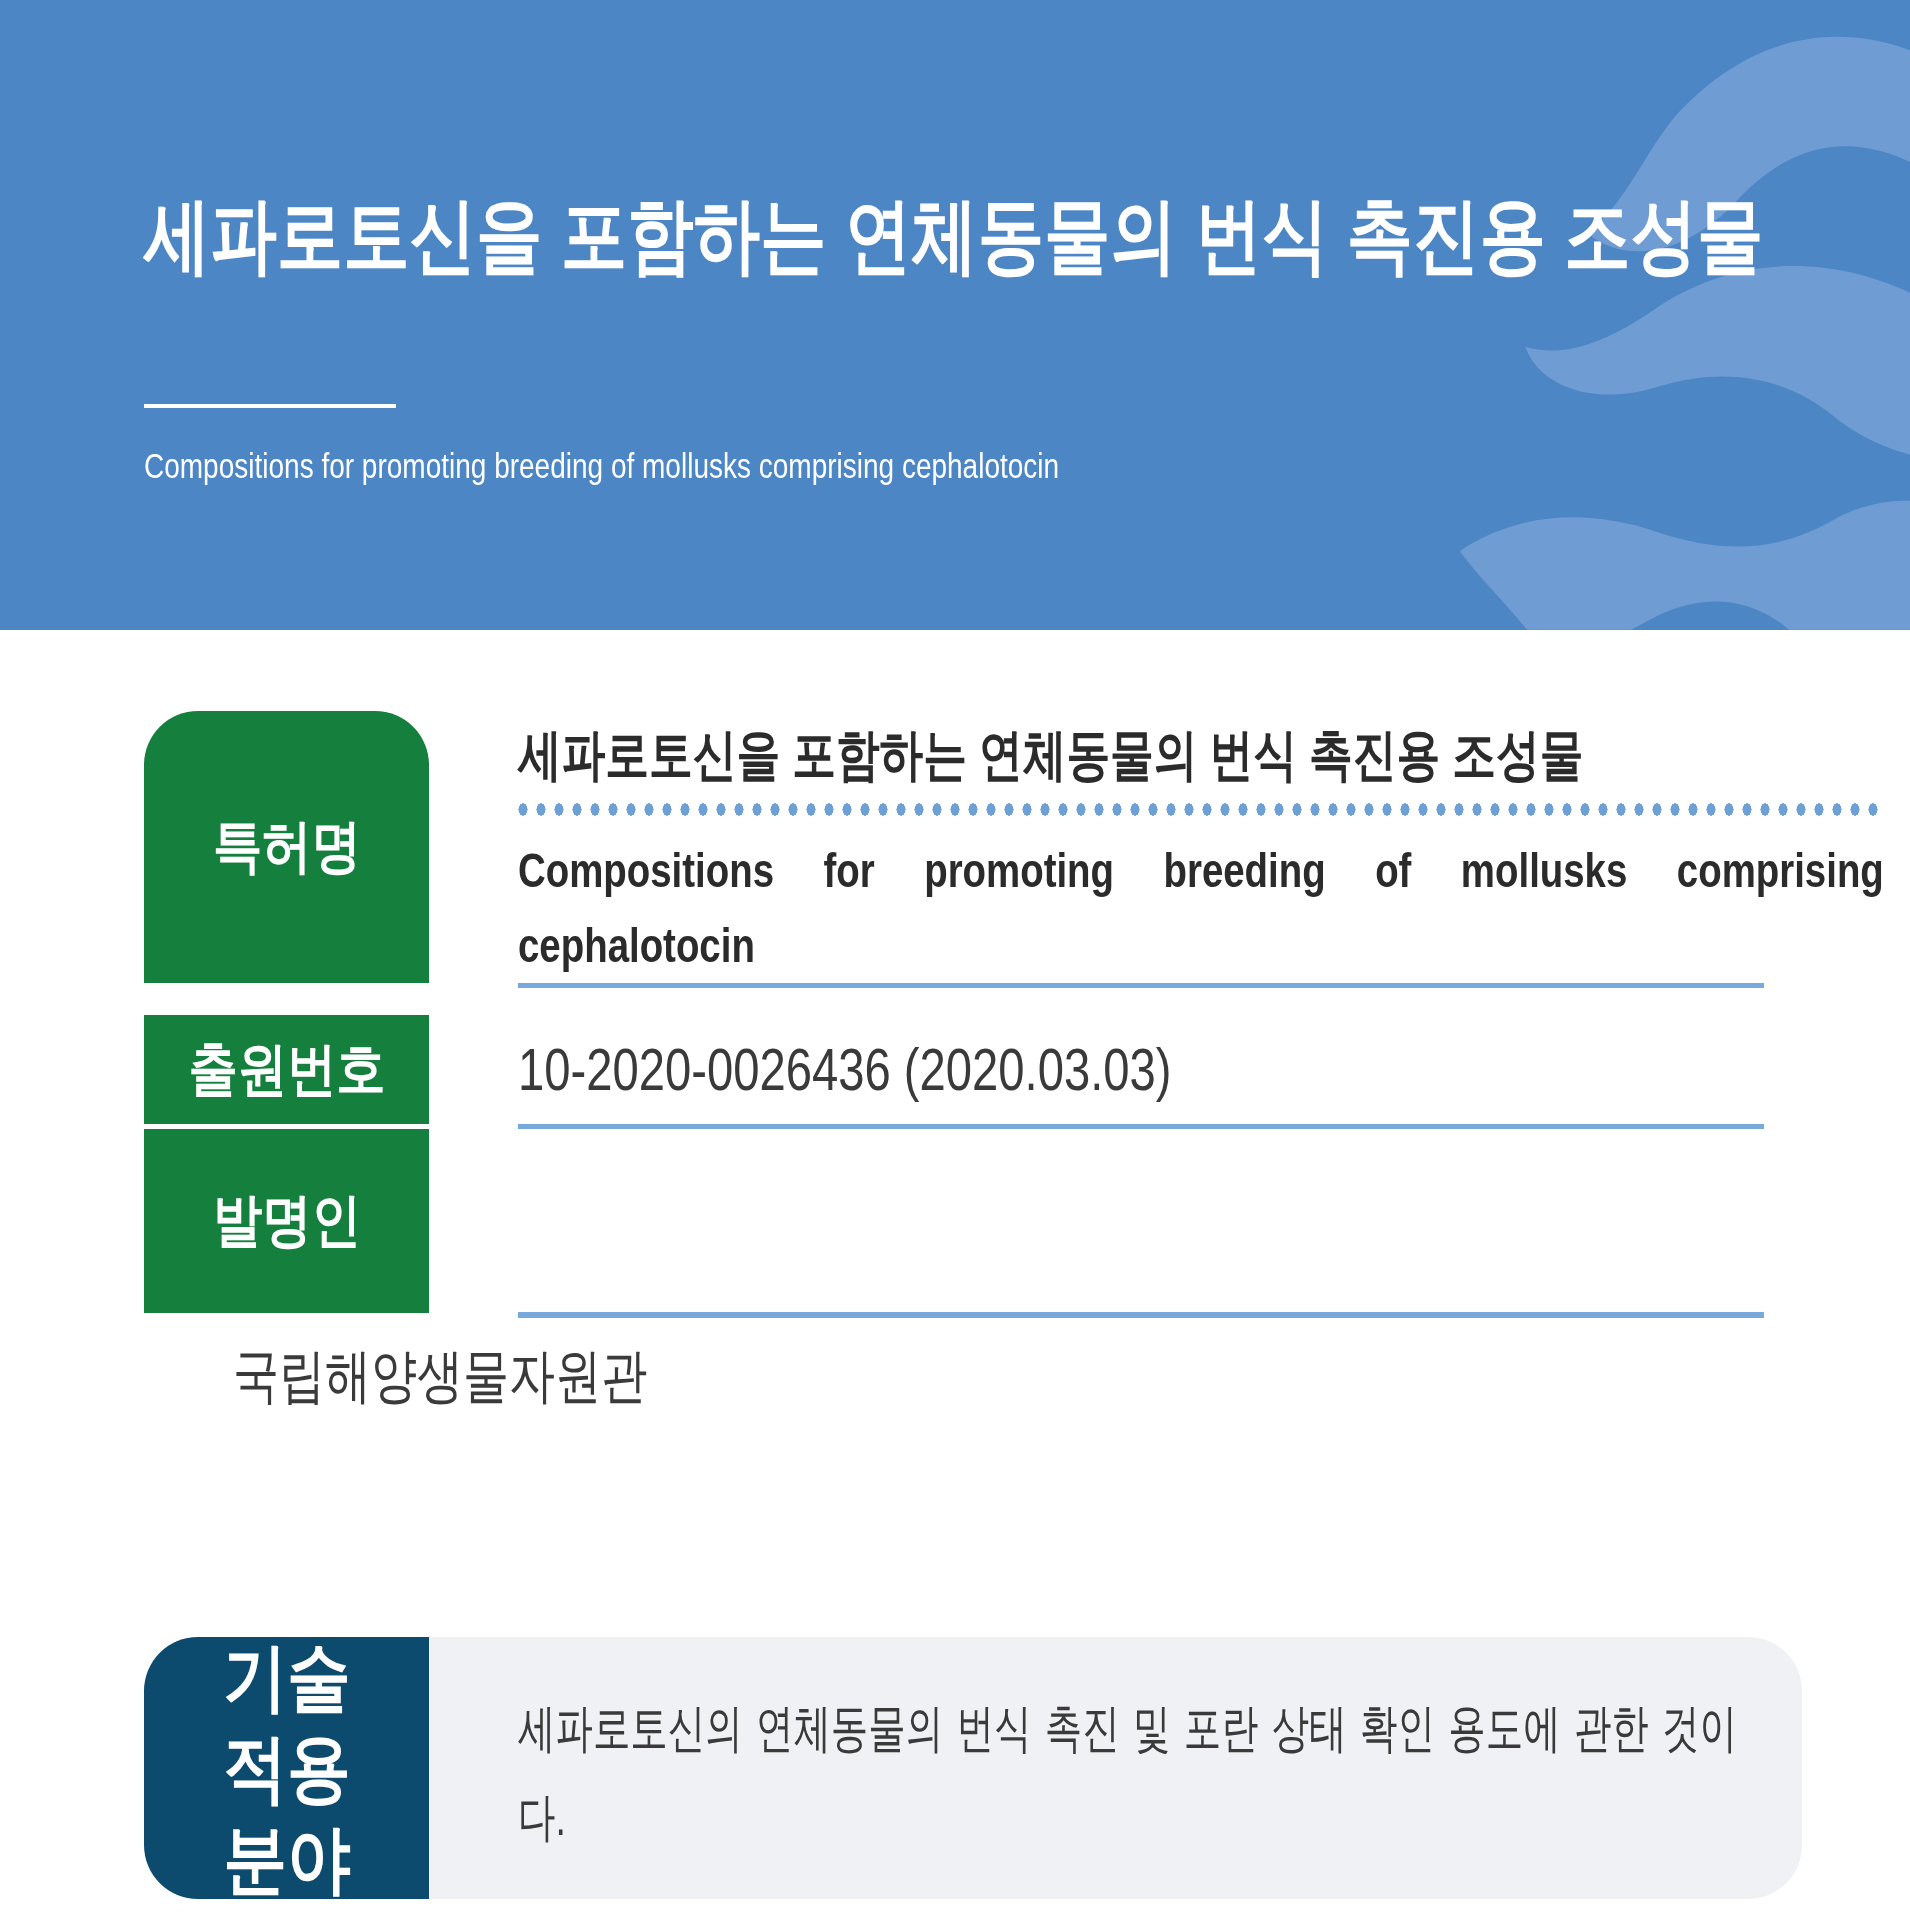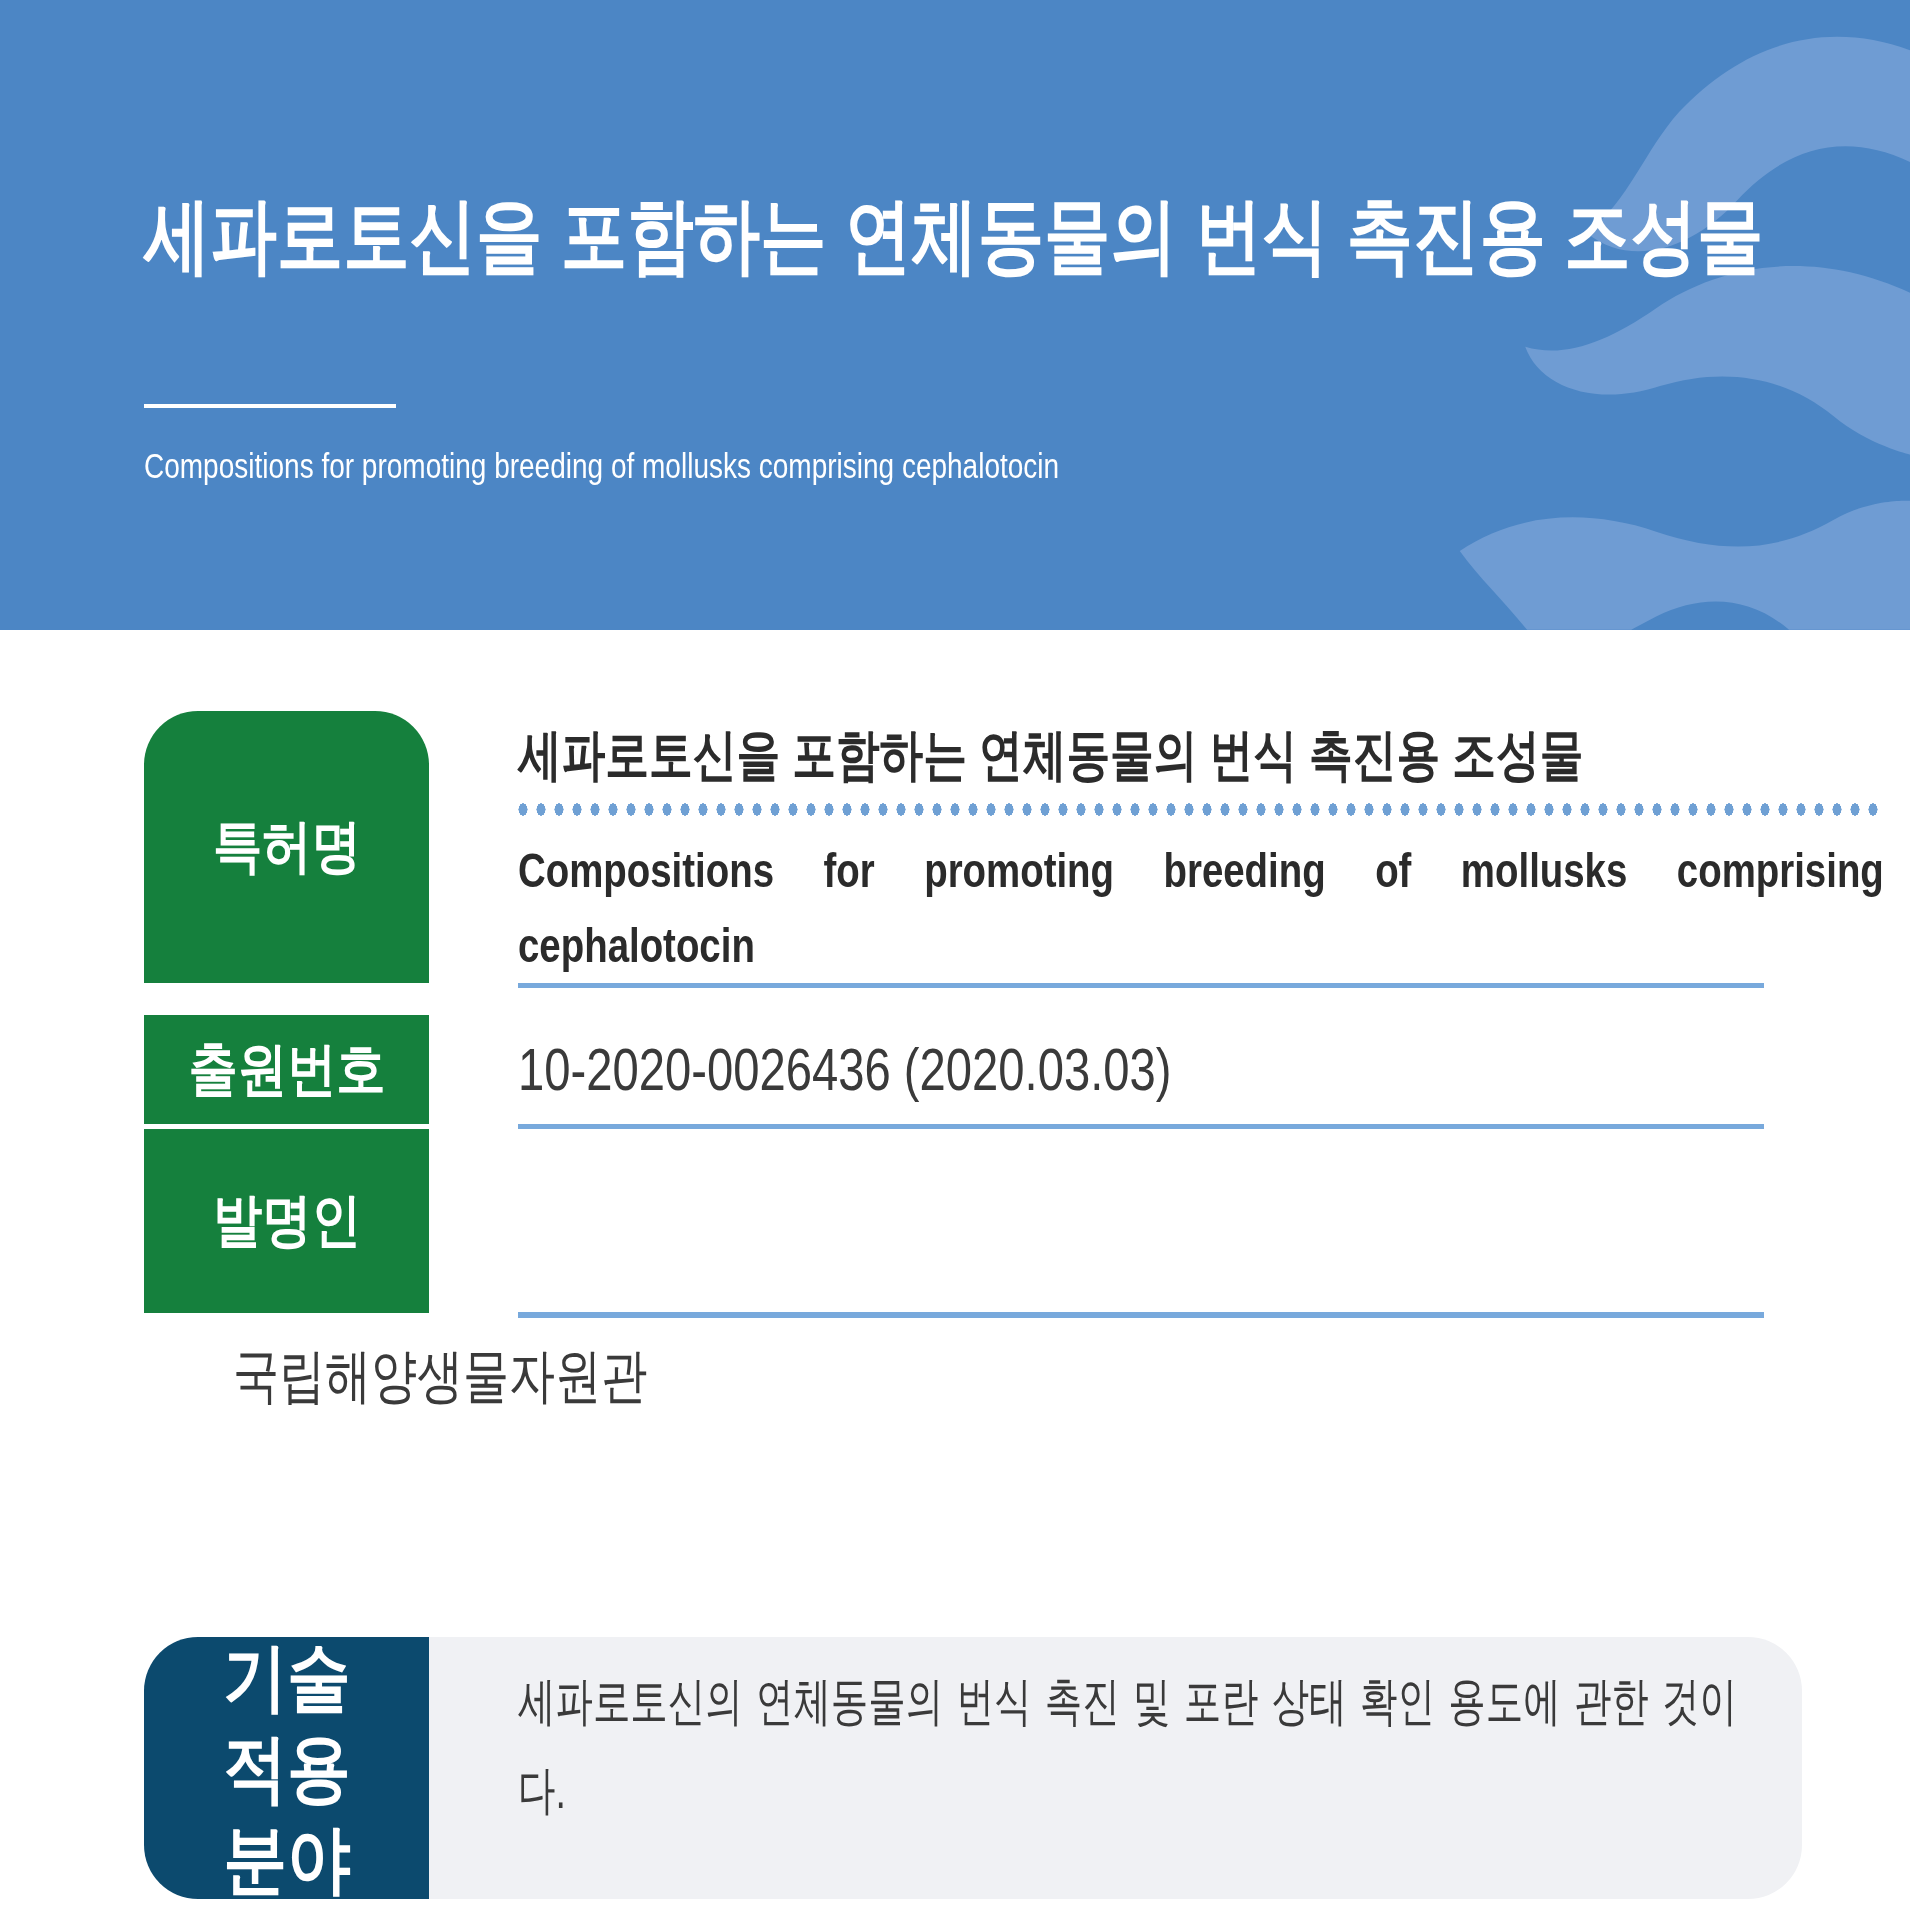--- a/index.html
+++ b/index.html
@@ -46,21 +46,21 @@
 
   
   .section { position:absolute; left:144px; display:flex; }
   .sec-tech { top:1637px; height:262px; width:1658px; }
   .sec-label { flex:0 0 285px; background:#0c4a6e; border-radius:54px 0 0 54px; color:#ffffff;
                display:flex; flex-direction:column; align-items:center; justify-content:center;
                font-size:75px; line-height:91px; font-weight:bold; }
   .sec-body { flex:1; background:#F0F1F4; border-radius:0 54px 54px 0; padding:0 65px 0 89px; overflow:hidden; }
   .sec-body .para { margin:0; font-size:52px; color:#3A3A3A; text-align:justify; }
   .sec-tech .para { line-height:89px; }
-  .sec-tech .para-wrap { padding-top:20px; }
+  .sec-tech .para-wrap { padding-top:47px; }
 </style>
 </head>
 <body>
 
 <div class="page">
 
   <div class="header">
     <svg class="header-decor" viewBox="0 0 4959 1635" xmlns="http://www.w3.org/2000/svg" aria-hidden="true">
       <path fill="#6F9CD3" d="M 4959 130 C 4740 50 4530 110 4360 290 C 4270 390 4230 520 4120 605 C 4240 700 4400 640 4510 520 C 4640 380 4790 340 4959 420 Z"></path>
       <path fill="#6F9CD3" d="M 4959 760 C 4700 640 4460 690 4300 800 C 4170 890 4060 930 3960 900 C 4000 1010 4150 1055 4310 1002 C 4480 950 4640 980 4760 1080 C 4850 1155 4959 1180 4959 1180 Z"></path>

